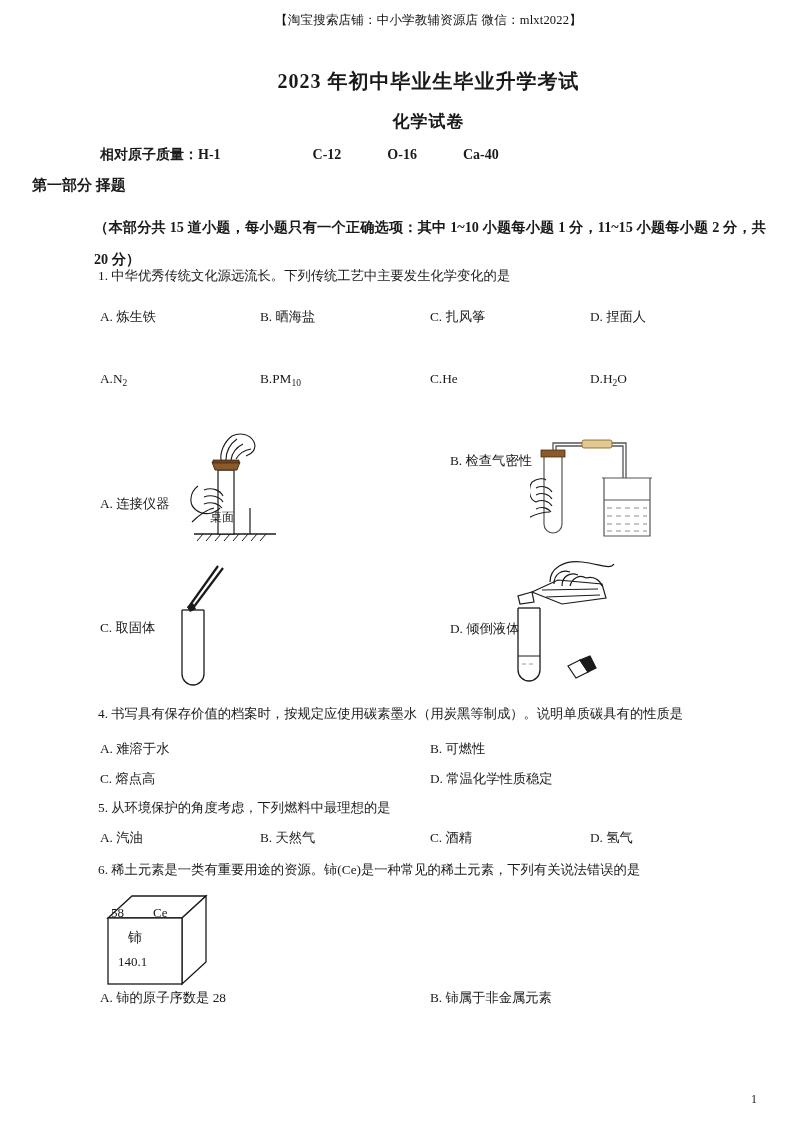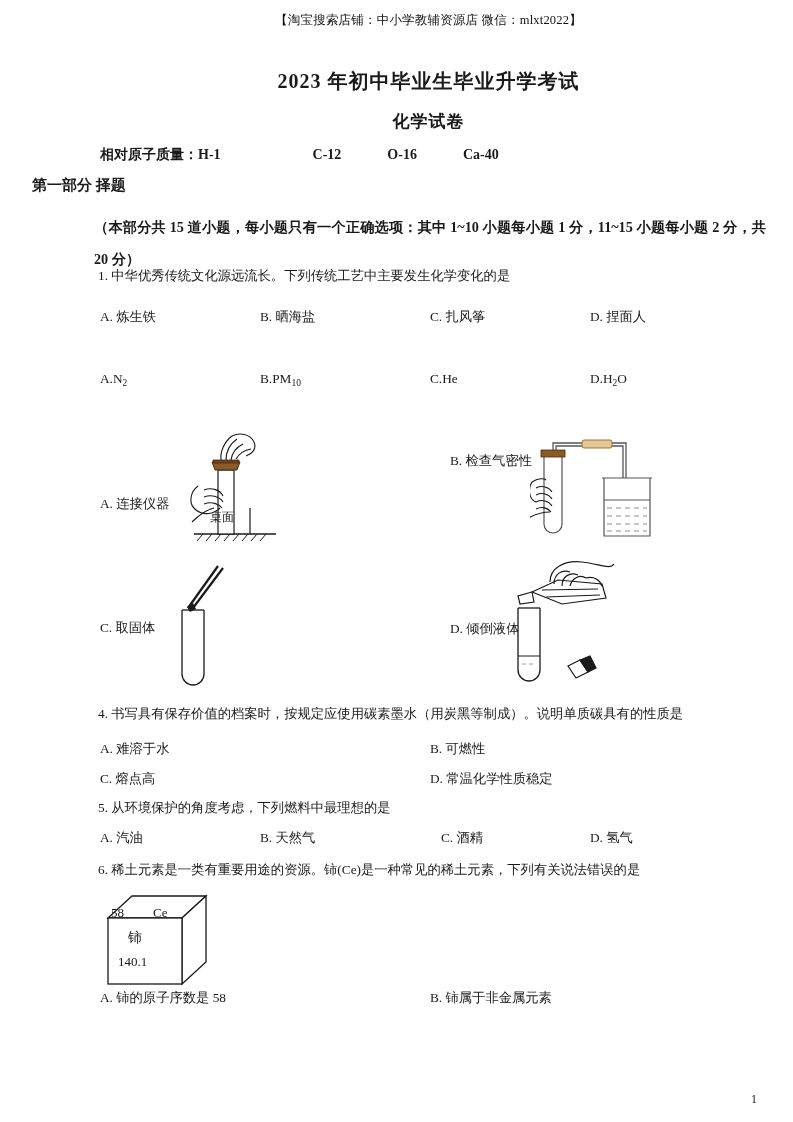--- a/index.html
+++ b/index.html
@@ -279,36 +279,36 @@
 
   <div class="q-stem" style="top:704px;">4. 书写具有保存价值的档案时，按规定应使用碳素墨水（用炭黑等制成）。说明单质碳具有的性质是</div>
   <div class="opt" style="top:739px; left:68px;">A. 难溶于水</div>
   <div class="opt" style="top:739px; left:398px;">B. 可燃性</div>
   <div class="opt" style="top:769px; left:68px;">C. 熔点高</div>
   <div class="opt" style="top:769px; left:398px;">D. 常温化学性质稳定</div>
 
   <div class="q-stem" style="top:798px;">5. 从环境保护的角度考虑，下列燃料中最理想的是</div>
   <div class="opt" style="top:828px; left:68px;">A. 汽油</div>
   <div class="opt" style="top:828px; left:228px;">B. 天然气</div>
-  <div class="opt" style="top:828px; left:409px;">C. 酒精</div>
+  <div class="opt" style="top:828px; left:398px;">C. 酒精</div>
   <div class="opt" style="top:828px; left:558px;">D. 氢气</div>
 
   <div class="q-stem" style="top:860px;">6. 稀土元素是一类有重要用途的资源。铈(Ce)是一种常见的稀土元素，下列有关说法错误的是</div>
 
   <svg class="fig" style="top:890px; left:62px;" width="130" height="105" viewBox="0 0 130 105">
 
     <path d="M14 28 L38 6 L112 6 L88 28 Z" fill="#ffffff" stroke="#1a1a1a" stroke-width="1.3"></path>
 
     <path d="M88 28 L112 6 L112 72 L88 94 Z" fill="#ffffff" stroke="#1a1a1a" stroke-width="1.3"></path>
 
     <rect x="14" y="28" width="74" height="66" fill="#ffffff" stroke="#1a1a1a" stroke-width="1.3"></rect>
   </svg>
   <div class="cube-txt" style="top:905px; left:79px;">58</div>
   <div class="cube-txt" style="top:905px; left:121px;">Ce</div>
   <div class="cube-txt" style="top:929px; left:96px; font-size:14px;">铈</div>
   <div class="cube-txt" style="top:954px; left:86px;">140.1</div>
 
-  <div class="opt" style="top:988px; left:68px;">A. 铈的原子序数是 58</div>
+  <div class="opt" style="top:988px; left:68px;">A. 铈的原子序数是 28</div>
   <div class="opt" style="top:988px; left:398px;">B. 铈属于非金属元素</div>
 
   <div class="page-number">1</div>
 
 </div>
 
 </body></html>

